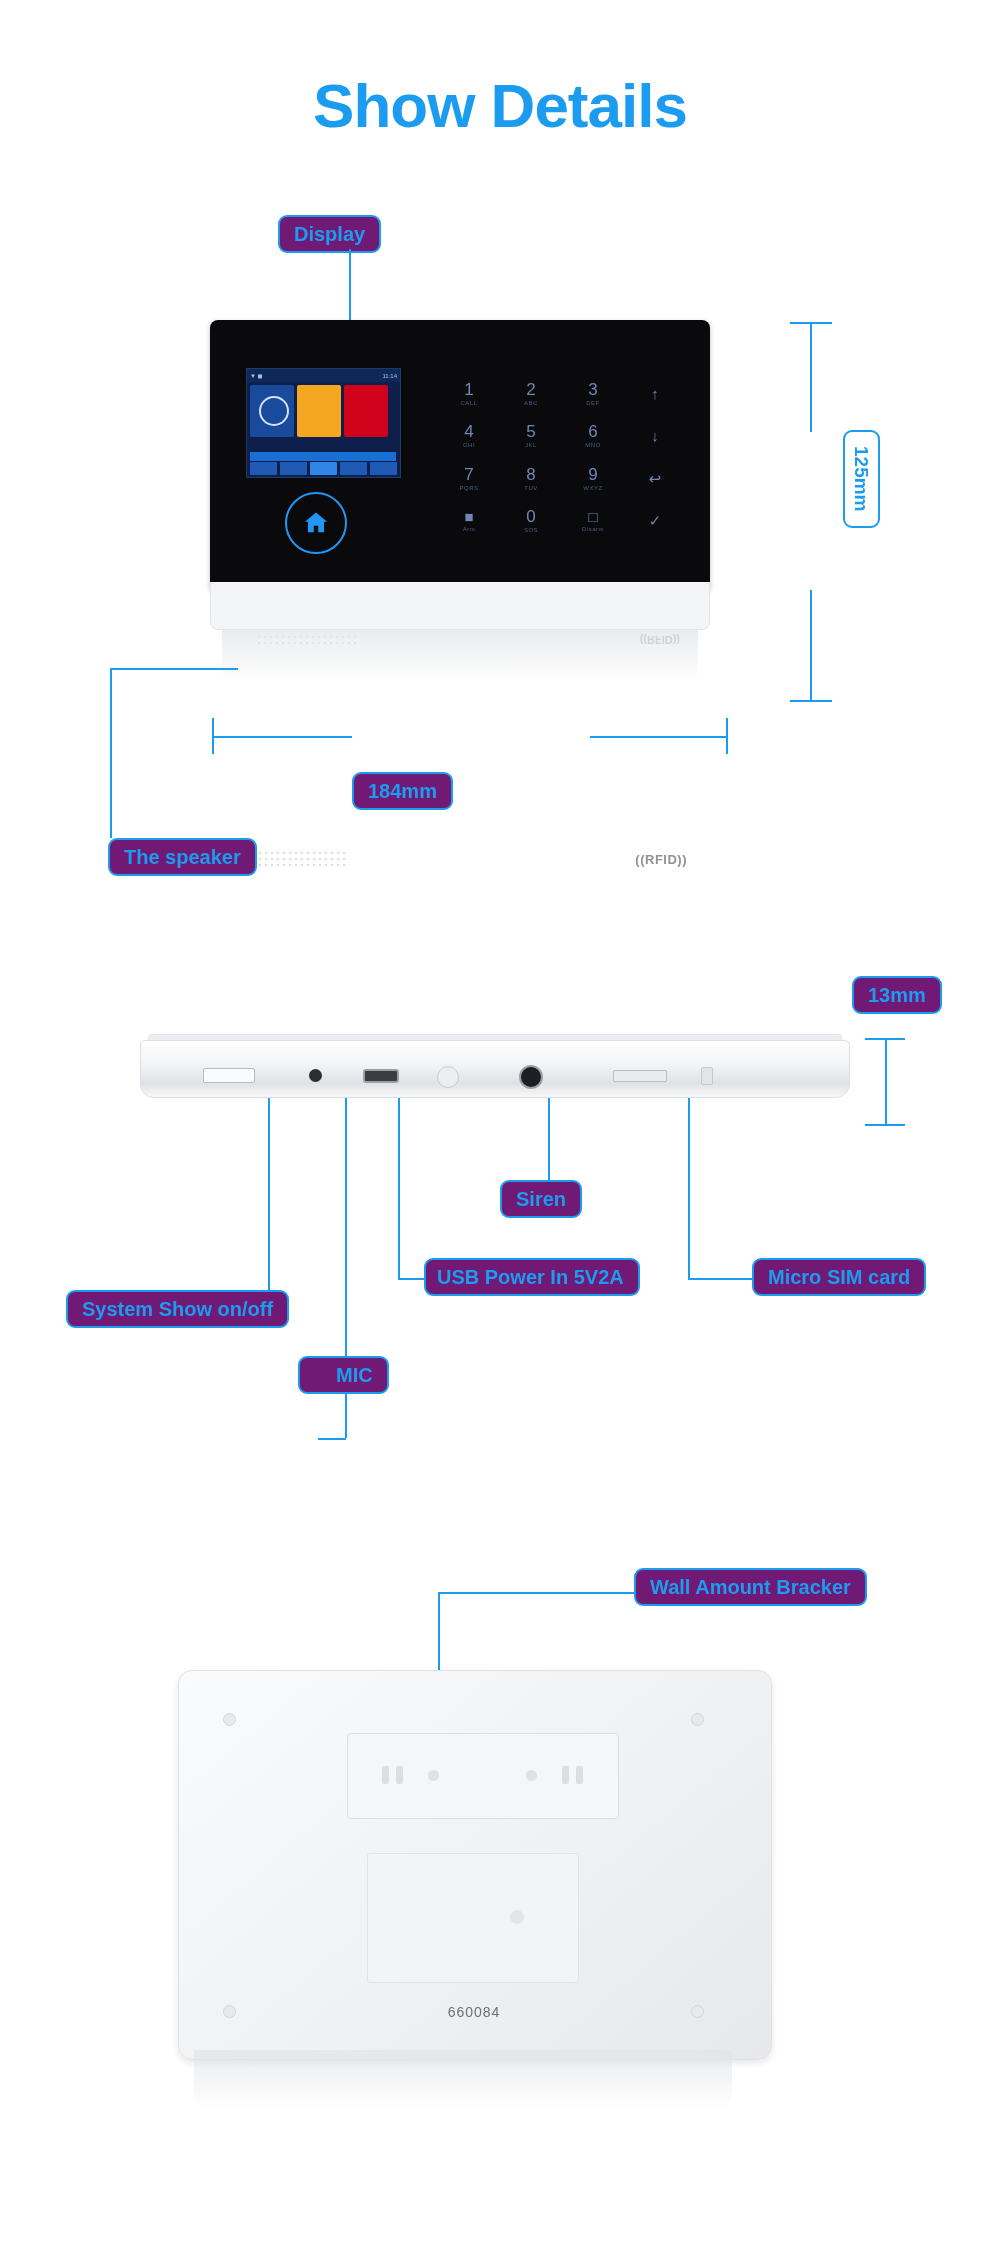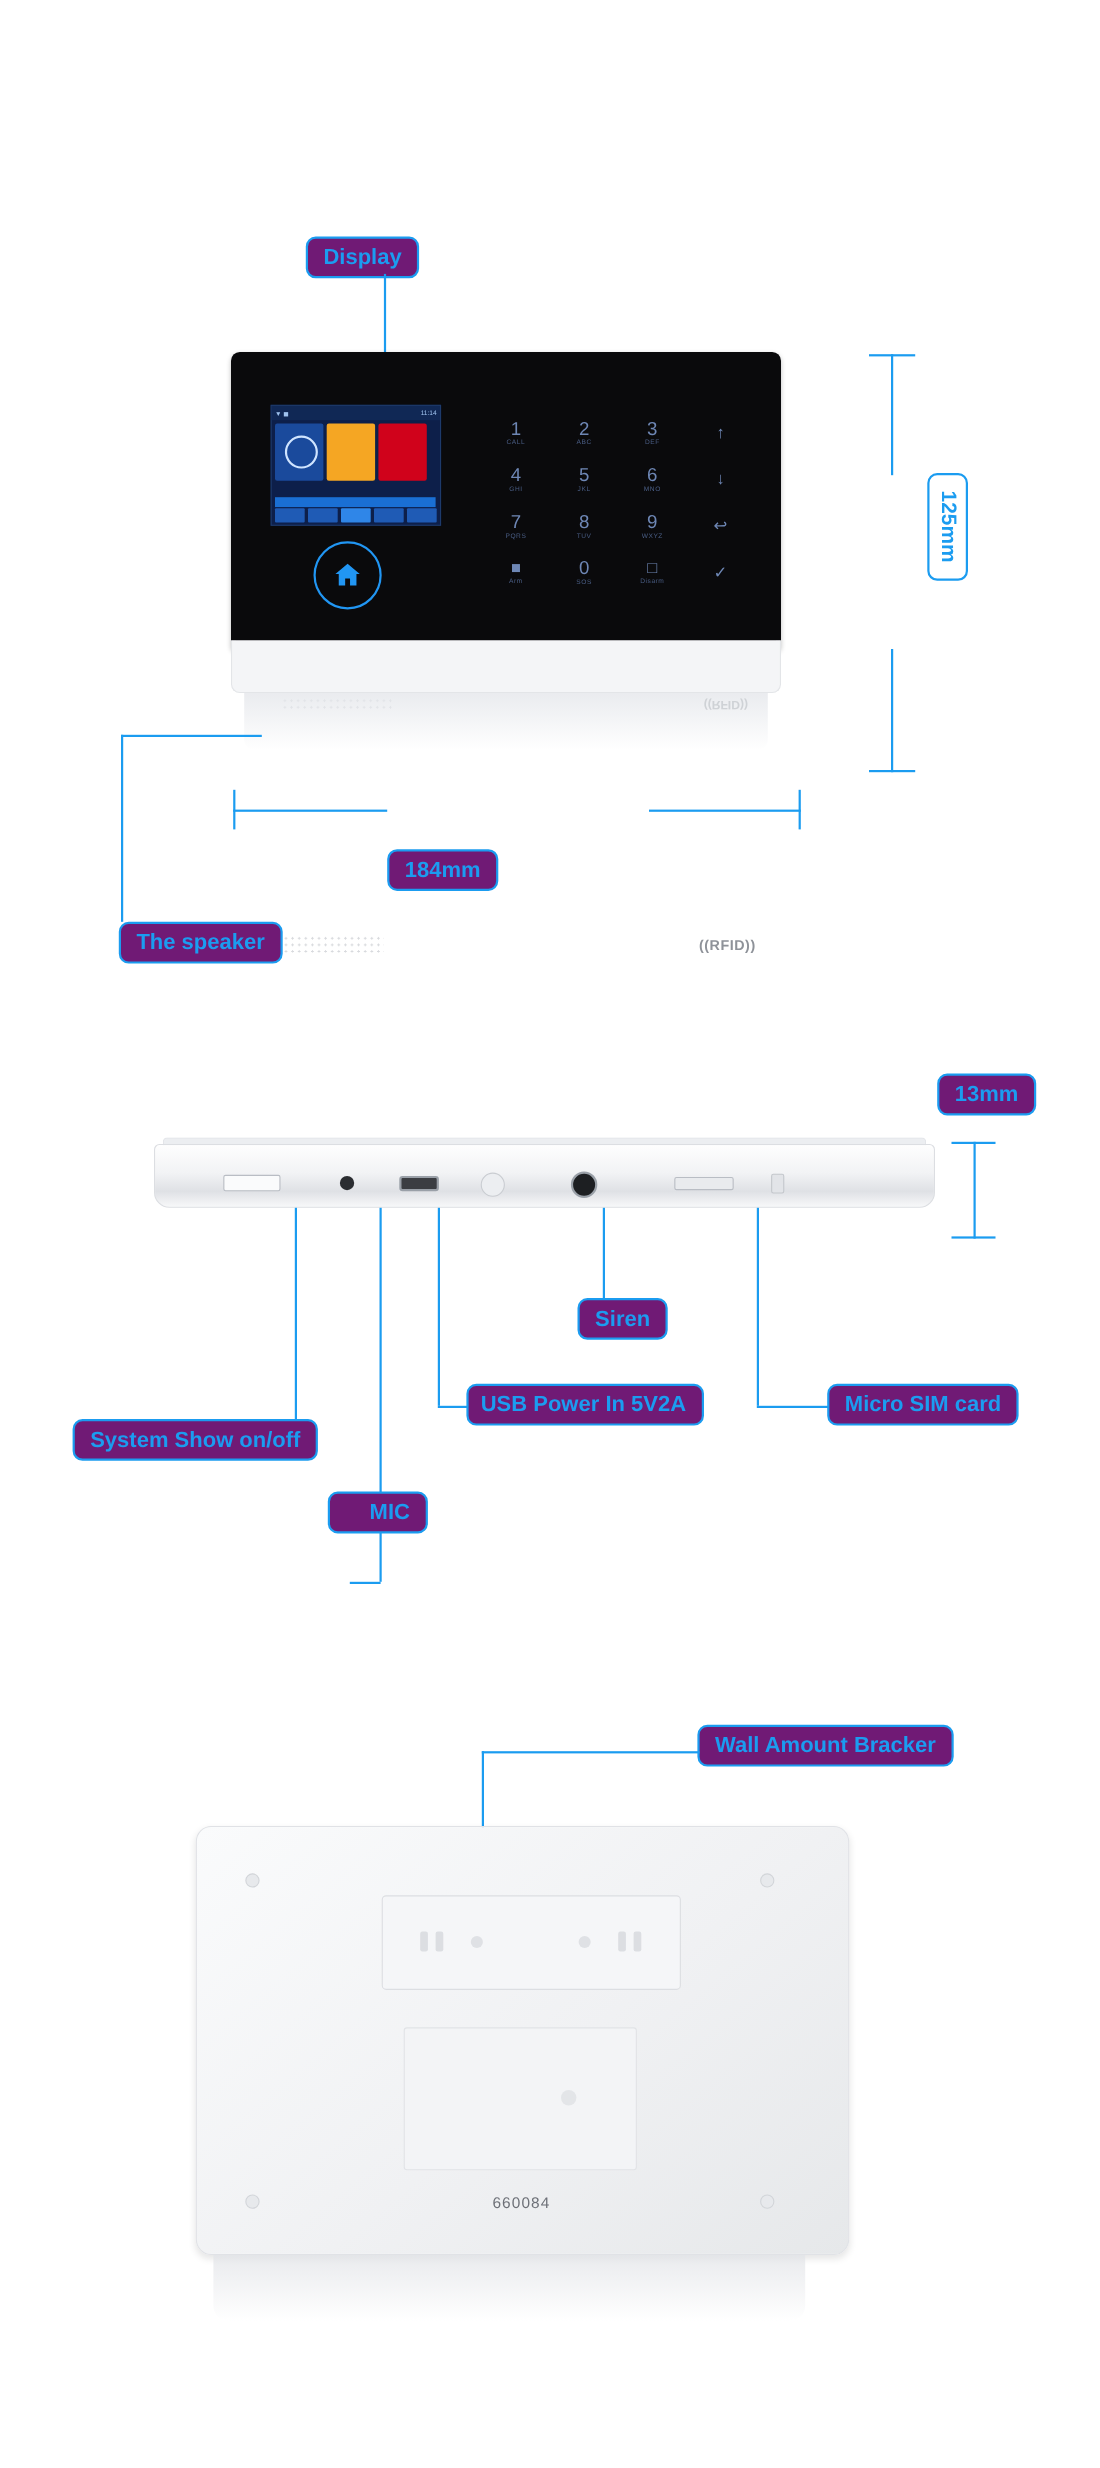--- a/index.html
+++ b/index.html
@@ -207,21 +207,21 @@
     background: #e9ebee; border: 1px solid #b9bdc4; border-radius: 2px;
   }
   .port.tab {
     left: 560px; top: 26px; width: 12px; height: 18px;
     background: #e2e4e8; border: 1px solid #c4c7cc; border-radius: 2px;
   }
 
   
   .back-wrap { position: absolute; left: 178px; top: 1660px; width: 620px; height: 430px; }
   .back-body {
-    position: absolute; left: 0; top: 0;
+    position: absolute; left: 0; top: 10px;
     width: 594px; height: 390px;
     background: linear-gradient(140deg, #fafbfc 0%, #f0f1f3 55%, #e6e8ea 100%);
     border: 1px solid #e0e2e6;
     border-radius: 14px;
     box-shadow: 0 3px 7px rgba(0,0,0,.10);
   }
   .screw {
     position: absolute; width: 13px; height: 13px;
     border-radius: 50%;
     background: #e7e9ec; border: 1px solid #d2d5d9;
@@ -263,20 +263,21 @@
     width: 538px; height: 60px;
     background: linear-gradient(to bottom, rgba(226,228,232,.75), rgba(255,255,255,0));
     border-radius: 0 0 14px 14px;
   }
 </style>
 </head>
 <body>
 
 <div class="page">
 
+  <div class="title">Show Details</div>
 
   <div class="callout" style="left:278px; top:215px;">
     <span>Display</span>
   </div>
   <div class="leader v" style="left:349px; top:249px; height:150px;"></div>
   <div style="position:absolute; left:344px; top:394px; width:11px; height:11px; border-radius:50%; background:#1b9cf0;"></div>
 
   <div class="front-wrap">
     <div class="front-body">
 
@@ -425,21 +426,21 @@
   <div>
     <div class="callout" style="left:852px; top:976px;">
       <span>13mm</span>
     </div>
     <div class="dim-cap-h" style="left:865px; top:1038px; width:40px;"></div>
     <div class="dim-cap-h" style="left:865px; top:1124px; width:40px;"></div>
     <div class="dim-line-v" style="left:885px; top:1038px; height:88px;"></div>
   </div>
 
   <div class="leader v" style="left:548px; top:1098px; height:110px;"></div>
-  <div class="callout" style="left:500px; top:1180px;margin-left:25px;">
+  <div class="callout" style="left:500px; top:1180px;">
     <span>Siren</span>
   </div>
 
   <div class="leader v" style="left:398px; top:1098px; height:180px;"></div>
   <div class="leader h" style="left:398px; top:1278px; width:30px;"></div>
   <div class="callout" style="left:424px; top:1258px;padding-left:11px;">
     <span>USB Power In 5V2A</span>
   </div>
 
   <div class="leader v" style="left:688px; top:1098px; height:180px;"></div>

